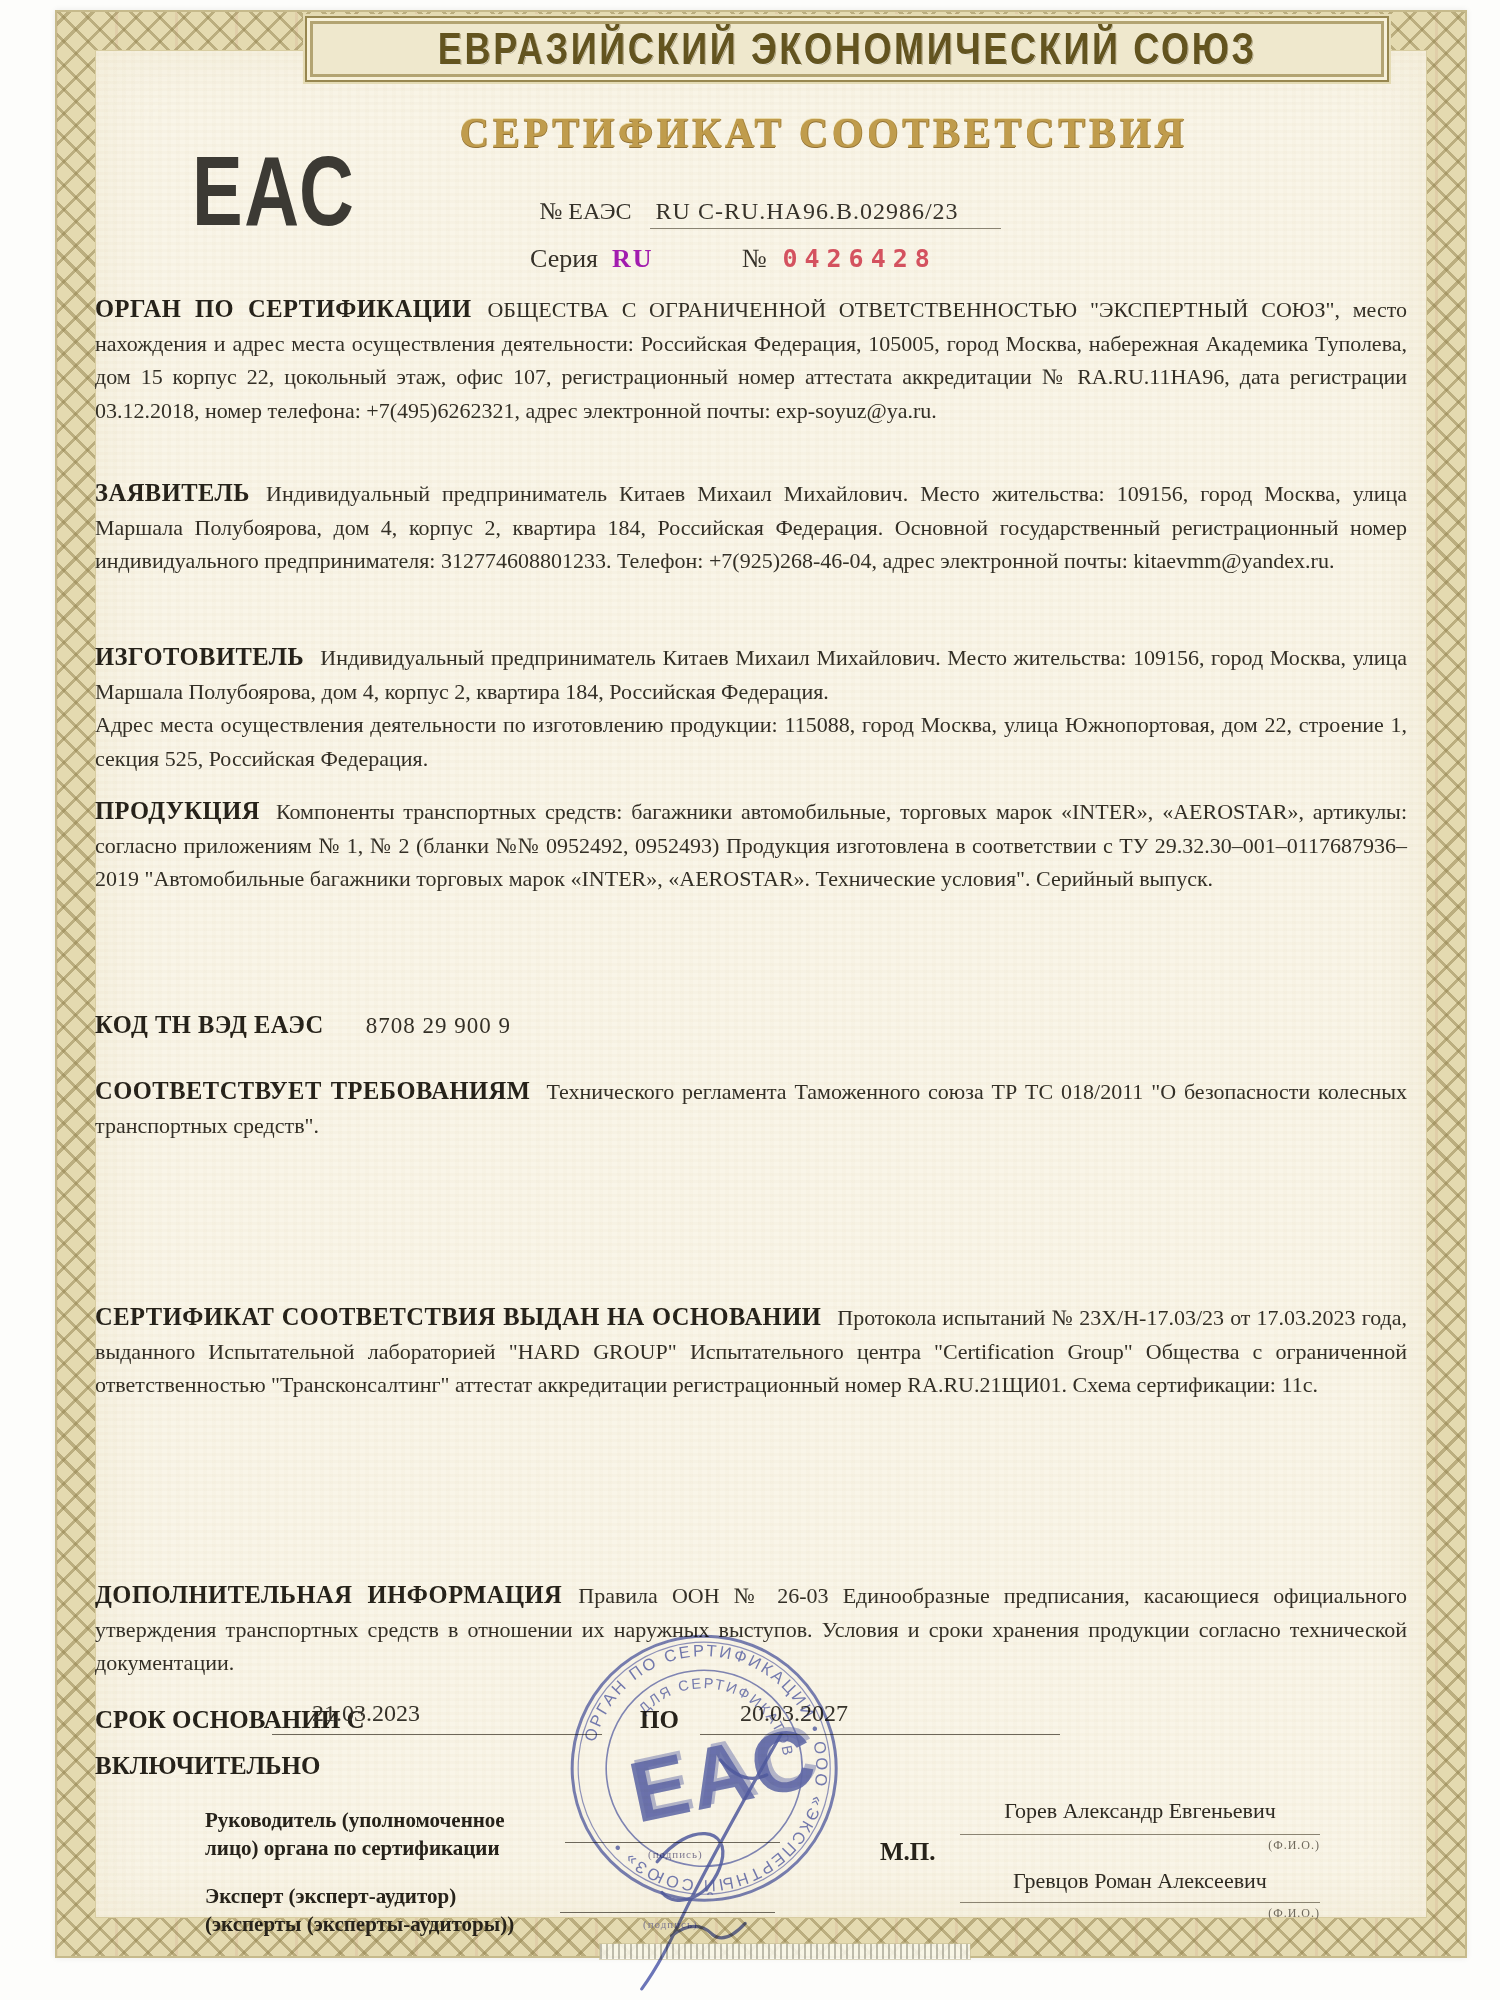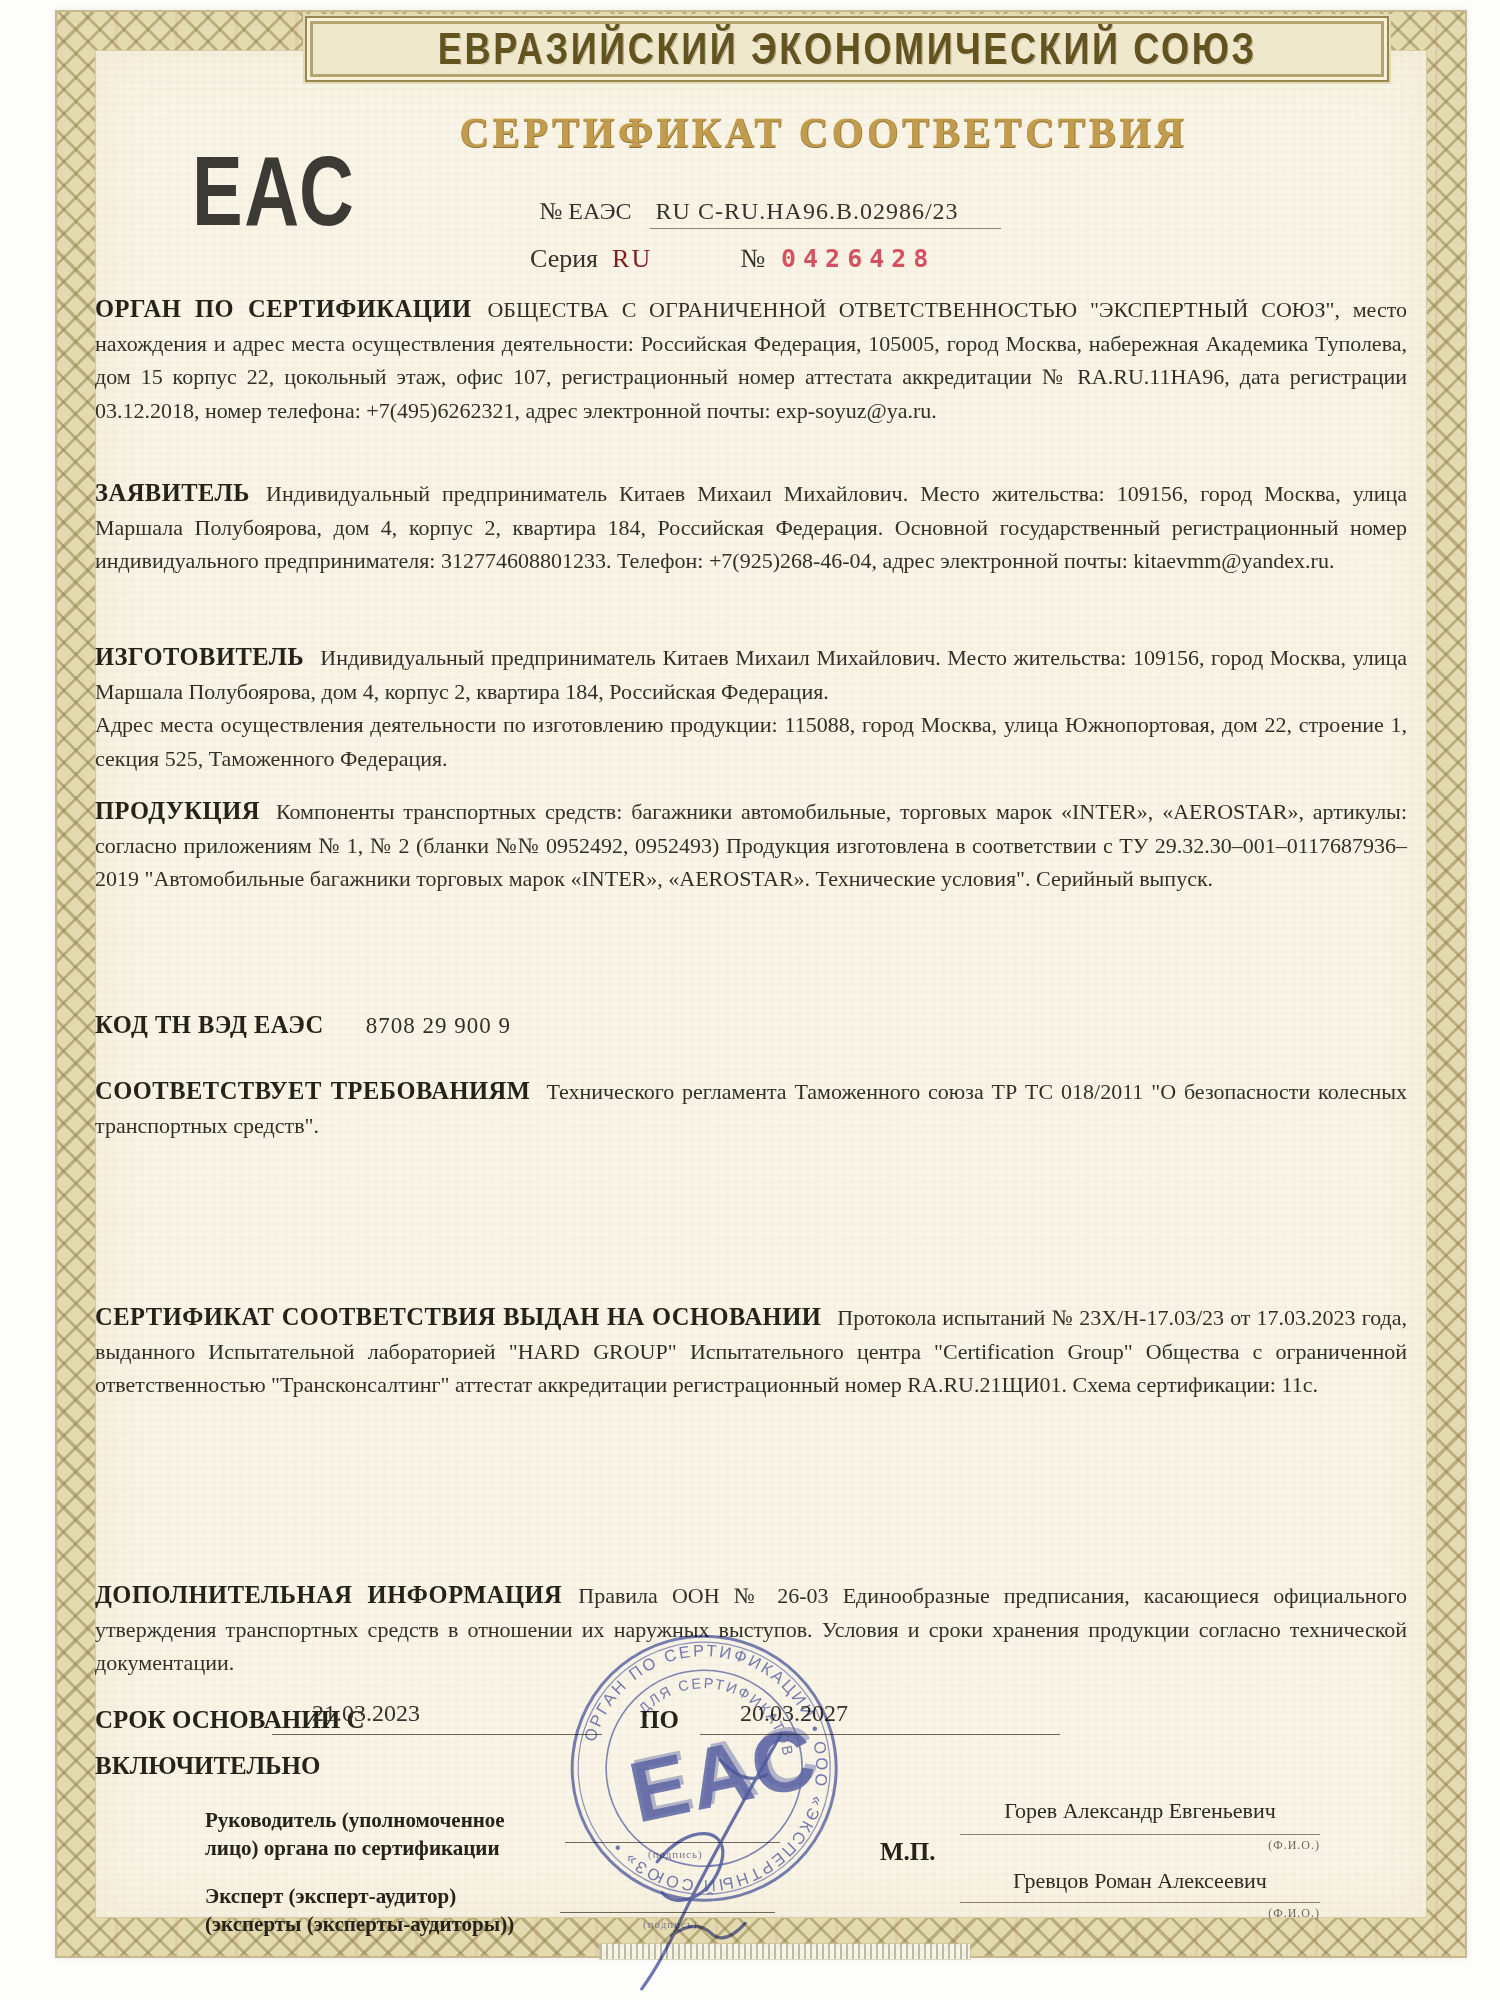--- a/index.html
+++ b/index.html
@@ -62,21 +62,21 @@
     display:flex;justify-content:center;align-items:baseline;gap:18px;
     font-size:24px;color:#36322a;
   }
   .num-row .num-value{
     border-bottom:1.5px solid #8a8372;padding:0 42px 3px 6px;letter-spacing:1px;text-align:center;
   }
   .series-row{
     position:absolute;left:520px;top:244px;font-size:26px;color:#36322a;
     display:flex;align-items:baseline;margin-left:10px;
   }
-  .series-value{color:#7f1d1d;font-weight:400;margin-left:14px;letter-spacing:2px;}
+  .series-value{color:#a21caf;font-weight:700;margin-left:14px;letter-spacing:2px;}
   .blank-label{margin-left:88px;}
   .blank-value{
     color:#d4525f;font-weight:700;margin-left:16px;letter-spacing:7px;
     font-family:"DejaVu Sans Mono", monospace;font-size:25px;
   }
   
   .sec{
     position:absolute;left:95px;width:1312px;
     font-size:22px;line-height:33.5px;text-align:justify;color:#332f26;
   }
@@ -161,21 +161,21 @@
   <div class="sec" style="top:292px">
     <span class="lbl">ОРГАН ПО СЕРТИФИКАЦИИ</span><span class="txt">ОБЩЕСТВА С ОГРАНИЧЕННОЙ ОТВЕТСТВЕННОСТЬЮ "ЭКСПЕРТНЫЙ СОЮЗ", место нахождения и адрес места осуществления деятельности: Российская Федерация, 105005, город Москва, набережная Академика Туполева, дом 15 корпус 22, цокольный этаж, офис 107, регистрационный номер аттестата аккредитации № RA.RU.11НА96, дата регистрации 03.12.2018, номер телефона: +7(495)6262321, адрес электронной почты: exp-soyuz@ya.ru.</span>
   </div>
 
   <div class="sec" style="top:476px">
     <span class="lbl">ЗАЯВИТЕЛЬ</span><span class="txt">Индивидуальный предприниматель Китаев Михаил Михайлович. Место жительства: 109156, город Москва, улица Маршала Полубоярова, дом 4, корпус 2, квартира 184, Российская Федерация. Основной государственный регистрационный номер индивидуального предпринимателя: 312774608801233. Телефон: +7(925)268-46-04, адрес электронной почты: kitaevmm@yandex.ru.</span>
   </div>
 
   <div class="sec" style="top:640px">
     <span class="lbl">ИЗГОТОВИТЕЛЬ</span><span class="txt">Индивидуальный предприниматель Китаев Михаил Михайлович. Место жительства: 109156, город Москва, улица Маршала Полубоярова, дом 4, корпус 2, квартира 184, Российская Федерация.</span>
-    <span class="txt2">Адрес места осуществления деятельности по изготовлению продукции: 115088, город Москва, улица Южнопортовая, дом 22, строение 1, секция 525, Таможенного Федерация.</span>
+    <span class="txt2">Адрес места осуществления деятельности по изготовлению продукции: 115088, город Москва, улица Южнопортовая, дом 22, строение 1, секция 525, Российская Федерация.</span>
   </div>
 
   <div class="sec" style="top:794px">
     <span class="lbl">ПРОДУКЦИЯ</span><span class="txt">Компоненты транспортных средств: багажники автомобильные, торговых марок «INTER», «AEROSTAR», артикулы: согласно приложениям № 1, № 2 (бланки №№ 0952492, 0952493) Продукция изготовлена в соответствии с ТУ 29.32.30–001–0117687936–2019 "Автомобильные багажники торговых марок «INTER», «AEROSTAR». Технические условия". Серийный выпуск.</span>
   </div>
 
   <div class="sec" style="top:1008px;text-align:left">
     <span class="lbl">КОД ТН ВЭД ЕАЭС</span><span class="val">8708 29 900 9</span>
   </div>
 

